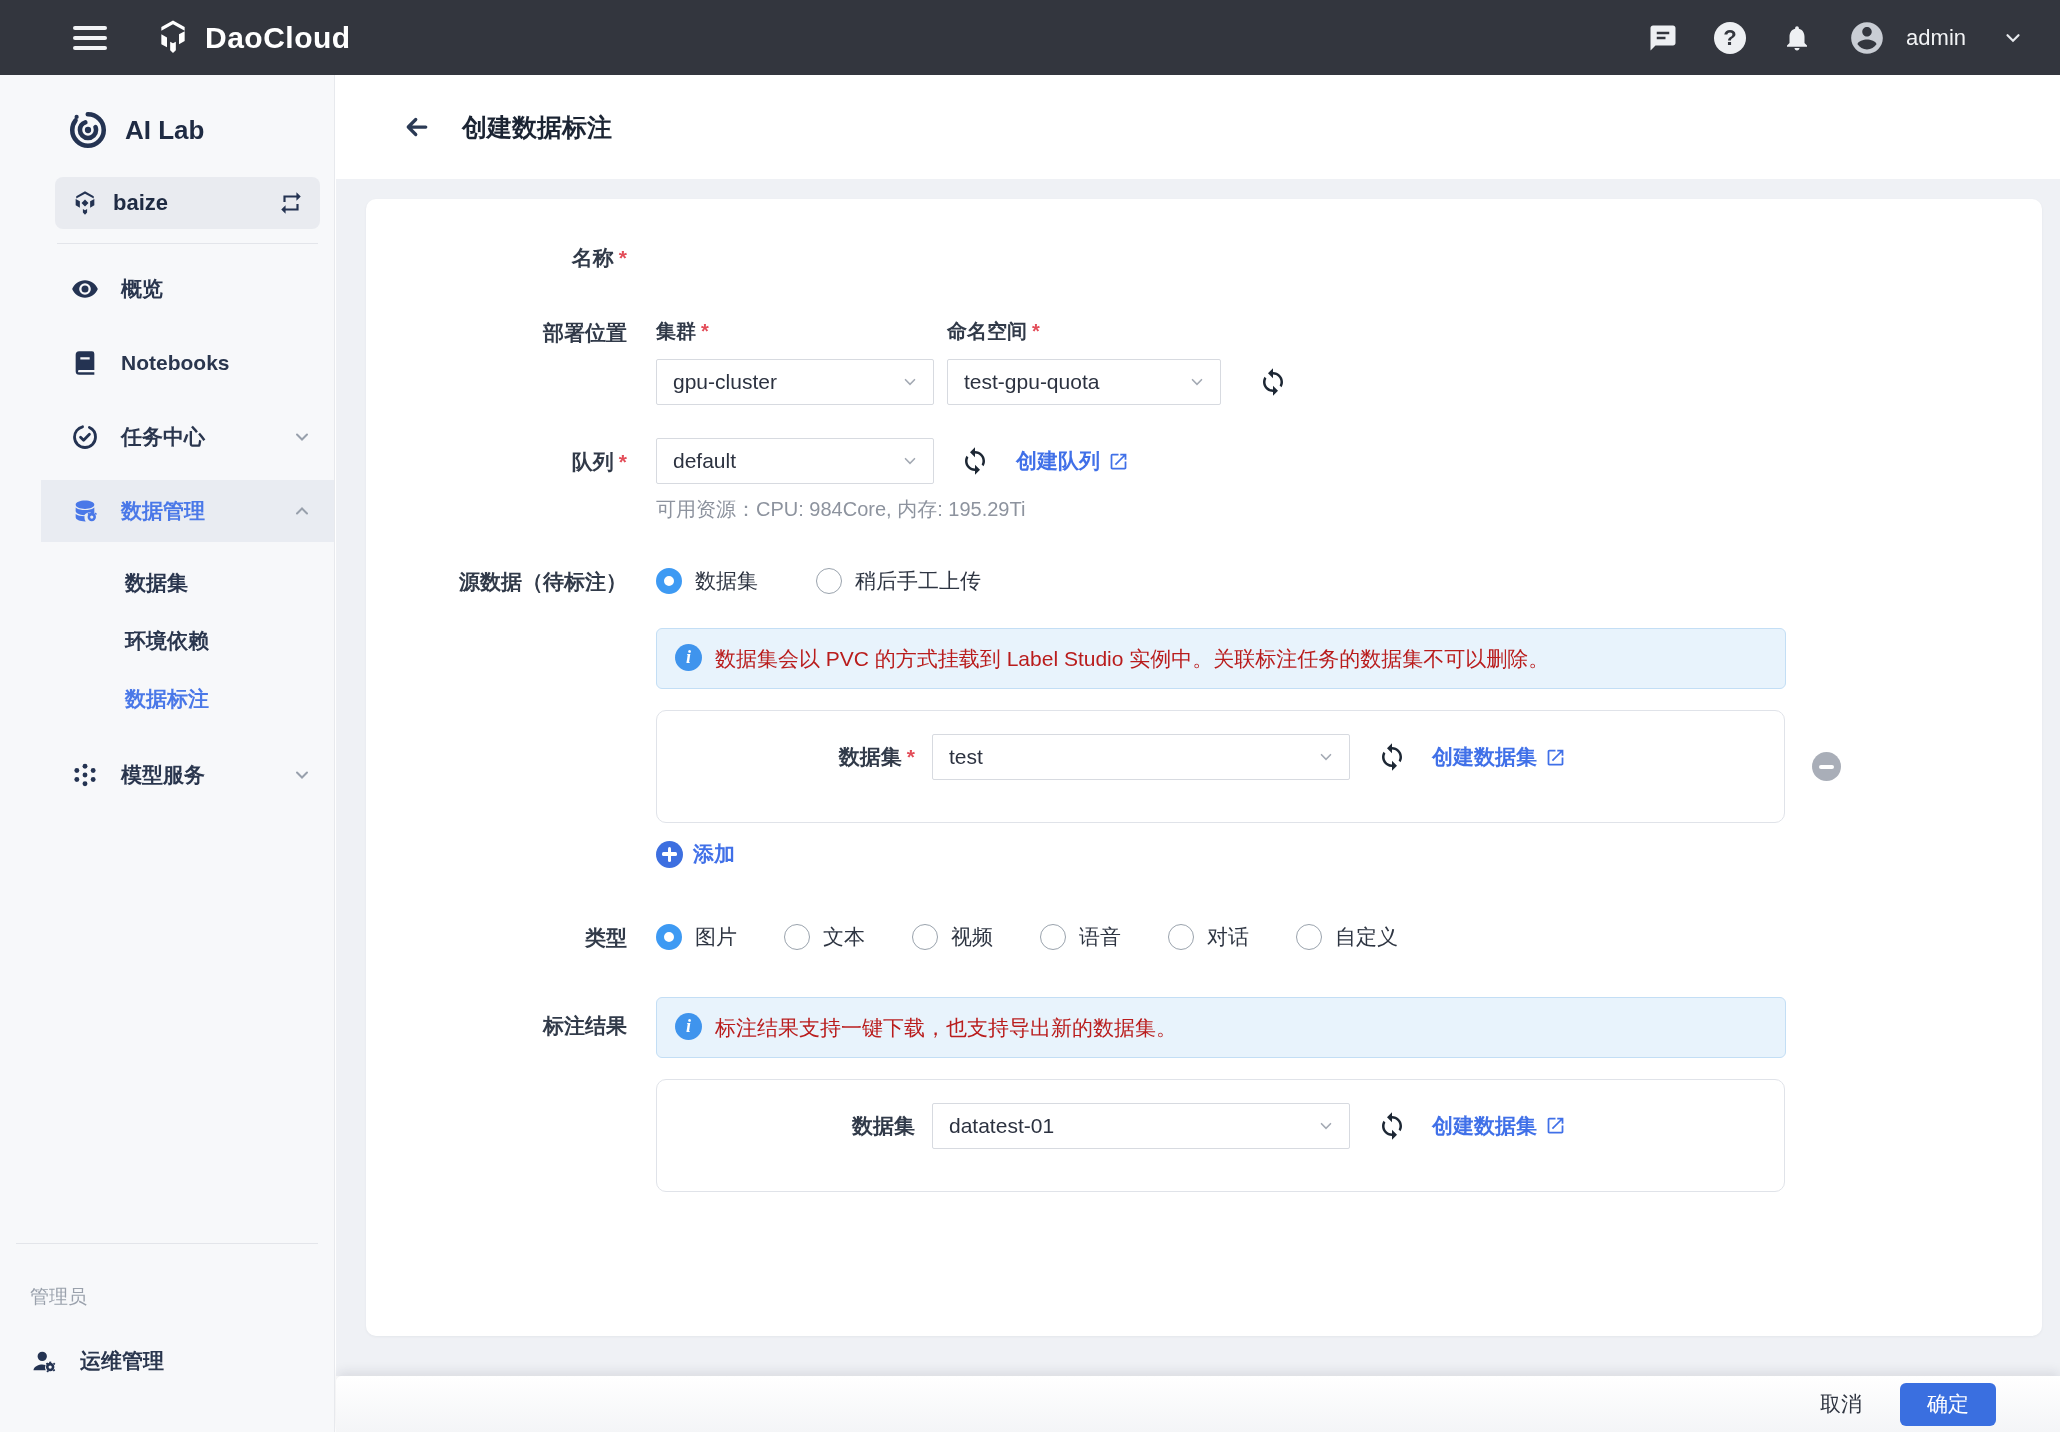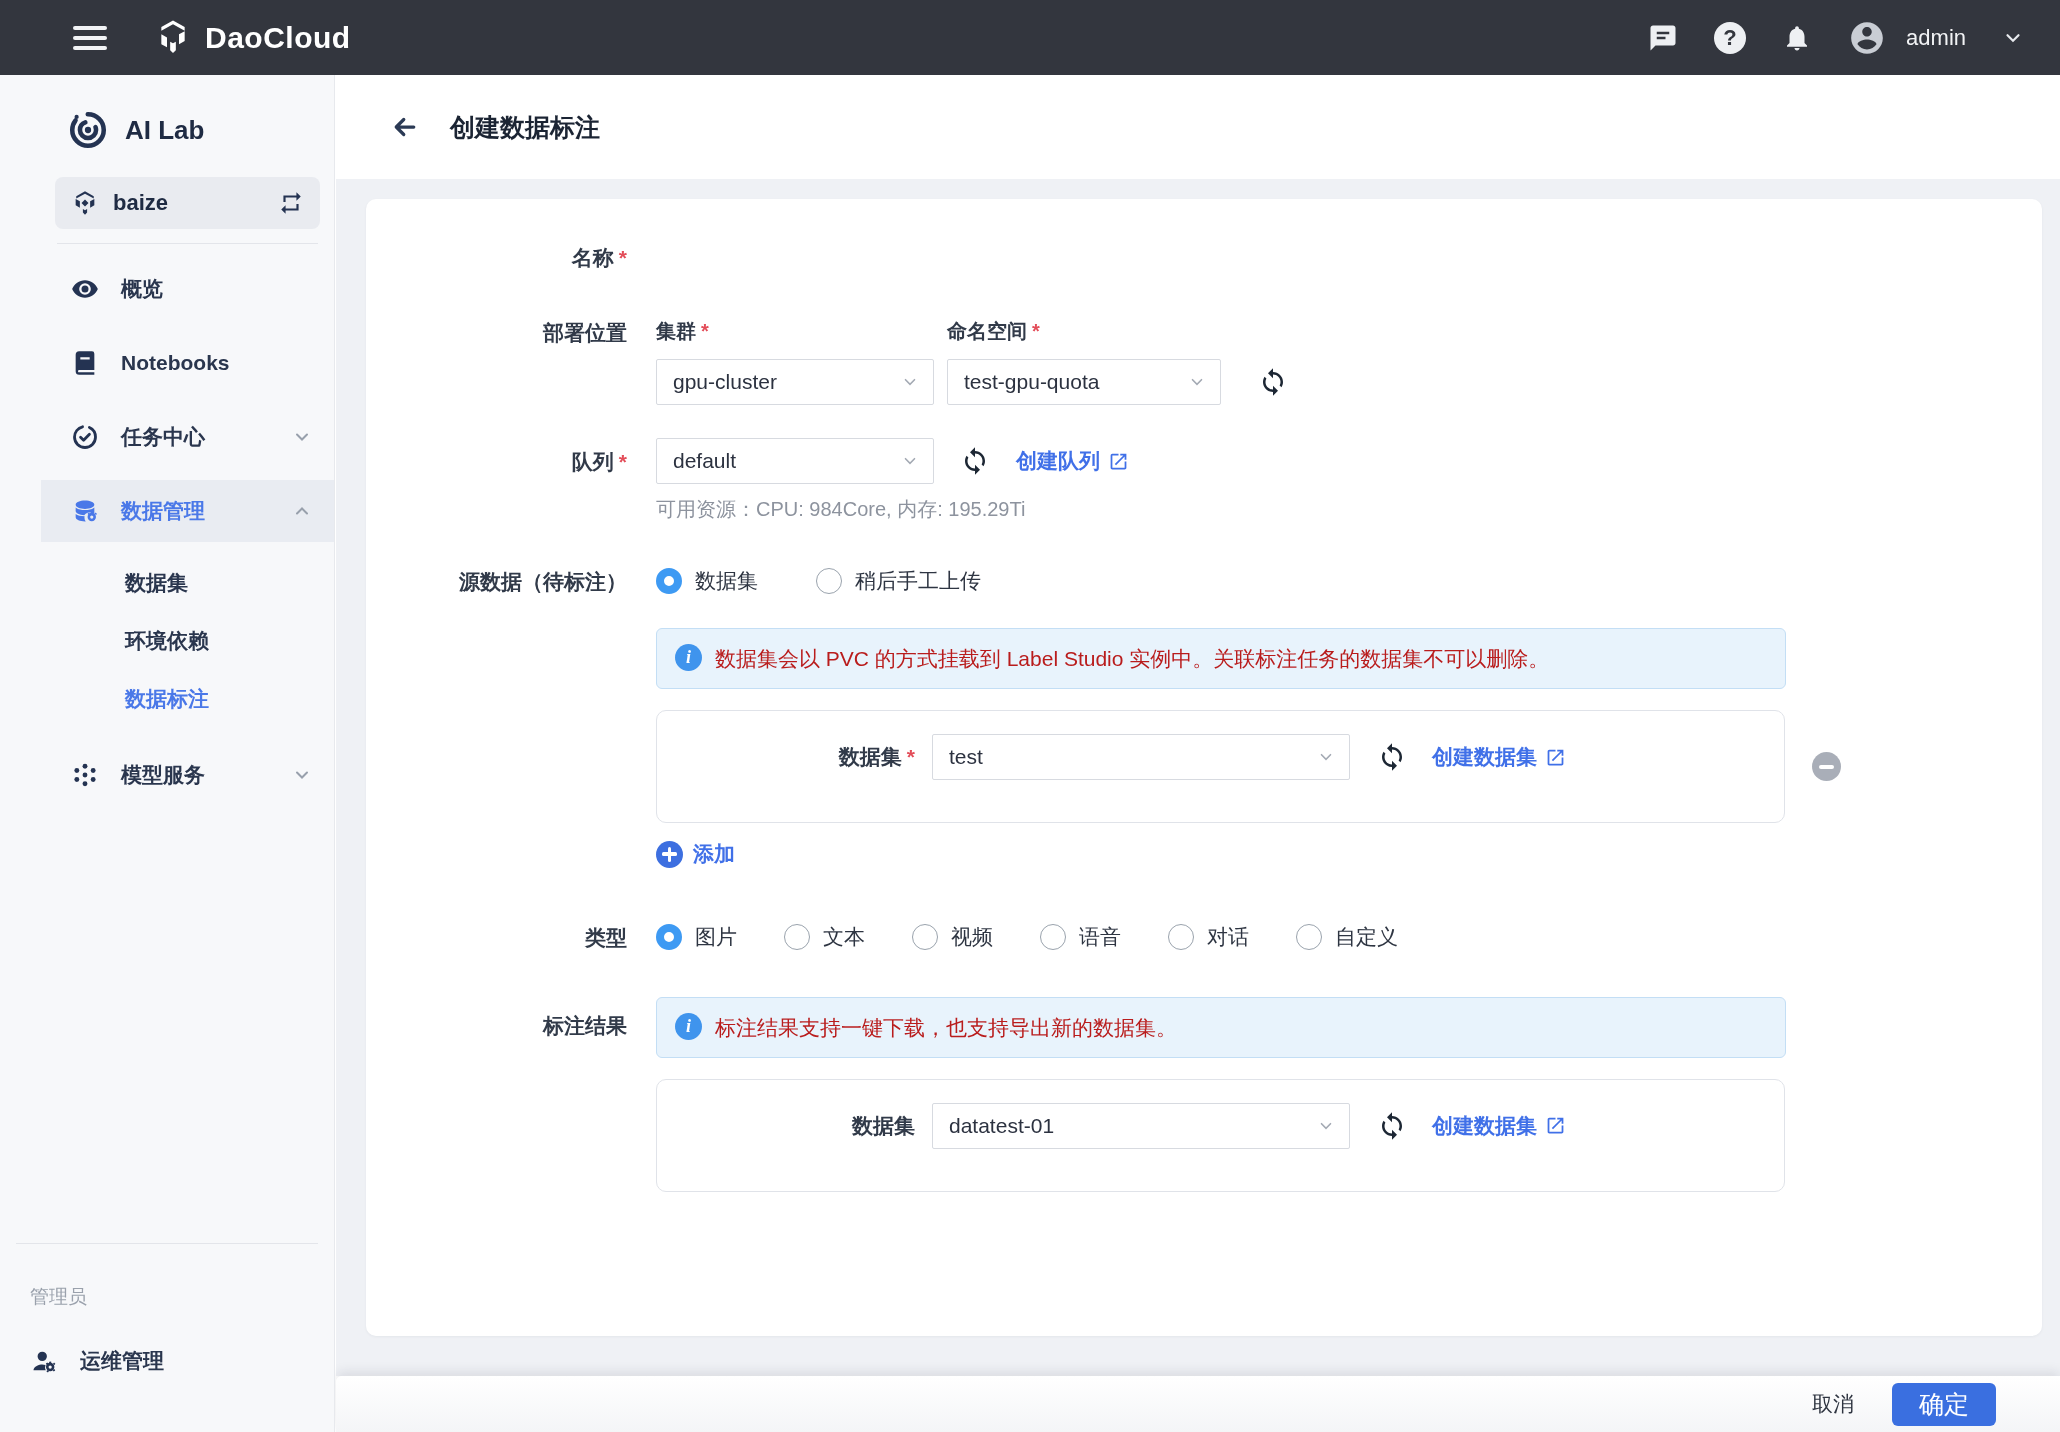--- a/index.html
+++ b/index.html
@@ -42,21 +42,21 @@
   .nav-item .n-chev { width:20px; height:20px; color:#98a0ac; }
   .nav-item.active { background:#e9ecf2; color:#4a78e8; }
   .nav-item.active .n-icon { color:#4a78e8; }
   .sub-item { height:58px; display:flex; align-items:center; padding-left:84px;
     font-size:21px; font-weight:600; color:#2a364e; cursor:pointer; }
   .sub-item.active { color:#4a78e8; }
   .sidebar-bottom { position:absolute; left:0; right:0; bottom:40px; }
   .section-label { color:#9aa1ac; font-size:19px; padding:26px 0 20px 30px; }
   
   .main { position:absolute; top:75px; left:336px; right:0; bottom:0; display:flex; flex-direction:column; background:#fff; }
-  .main-header { height:104px; flex:none; display:flex; align-items:center; gap:30px; padding-left:54px; background:#fff; }
+  .main-header { height:104px; flex:none; display:flex; align-items:center; gap:30px; padding-left:54px; background:#fff;margin-left:12px; }
   .back-btn { width:30px; height:30px; color:#2b3a55; cursor:pointer; }
   .page-title { font-size:25px; font-weight:700; color:#1b2433; }
   .content { flex:1; background:#eff1f5; padding:20px 18px 0 30px; overflow:hidden; }
   .card { background:#fff; border-radius:10px; box-shadow:0 1px 3px rgba(20,30,50,.05);
     height:1137px; padding-top:34px; }
 
   .frow { display:flex; align-items:flex-start; }
   .frow-label { width:290px; padding-right:29px; flex:none; text-align:right;
     font-size:21px; font-weight:700; color:#313a49; line-height:30px; }
   .req { color:#e34d59; margin-left:5px; font-weight:700; }
@@ -106,21 +106,21 @@
   .plus-circle::before { left:6px; right:6px; top:11.8px; height:3.4px; }
   .plus-circle::after { top:6px; bottom:6px; left:11.8px; width:3.4px; }
 
   
   .footer { height:56px; flex:none; background:linear-gradient(180deg,#ffffff,#f4f5f7);
     box-shadow:0 -4px 12px rgba(25,32,45,.10); display:flex; align-items:center;
     justify-content:flex-end; gap:38px; padding-right:64px; position:relative; z-index:10; border-top-left-radius:6px; }
   .btn-cancel { background:transparent; border:none; font-size:21px; color:#2e3440;
     font-family:inherit; cursor:pointer; }
   .btn-primary { background:#3a6fe0; color:#fff; border:none; border-radius:6px;
-    height:43px; padding:0 27px; font-size:25px; font-family:inherit; cursor:pointer; }
+    height:43px; padding:0 27px; font-size:21px; font-family:inherit; cursor:pointer; }
 
   .mt45 { margin-top:45px; } .mt33 { margin-top:33px; } .mt21 { margin-top:21px; }
   .mt17 { margin-top:17px; } .mt50 { margin-top:50px; } .mt44 { margin-top:44px; }
   .mt12 { margin-top:12px; }
   .inline { display:flex; align-items:center; }
 </style>
 </head>
 <body>
 
 <header class="topbar">

